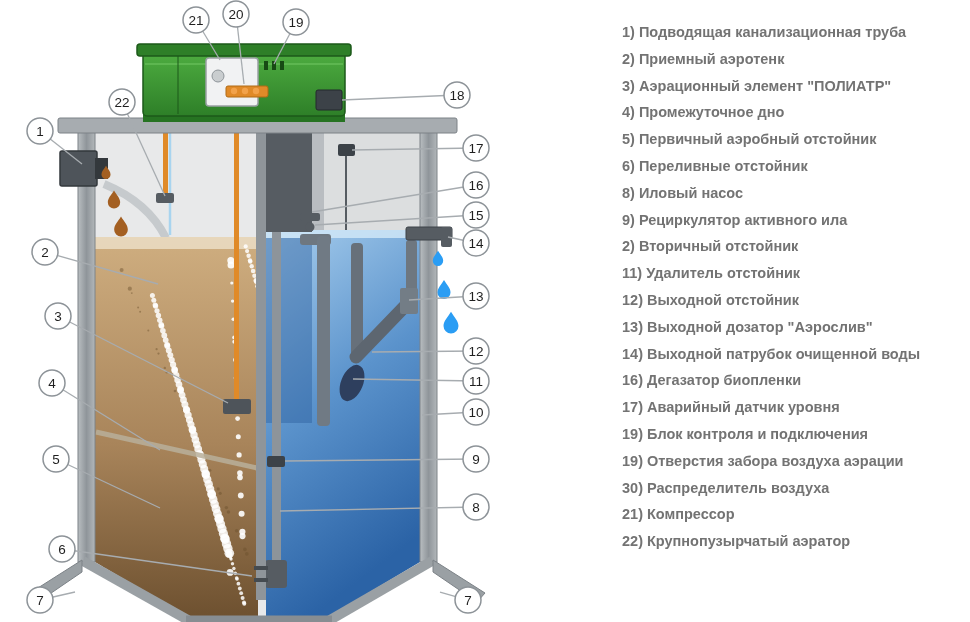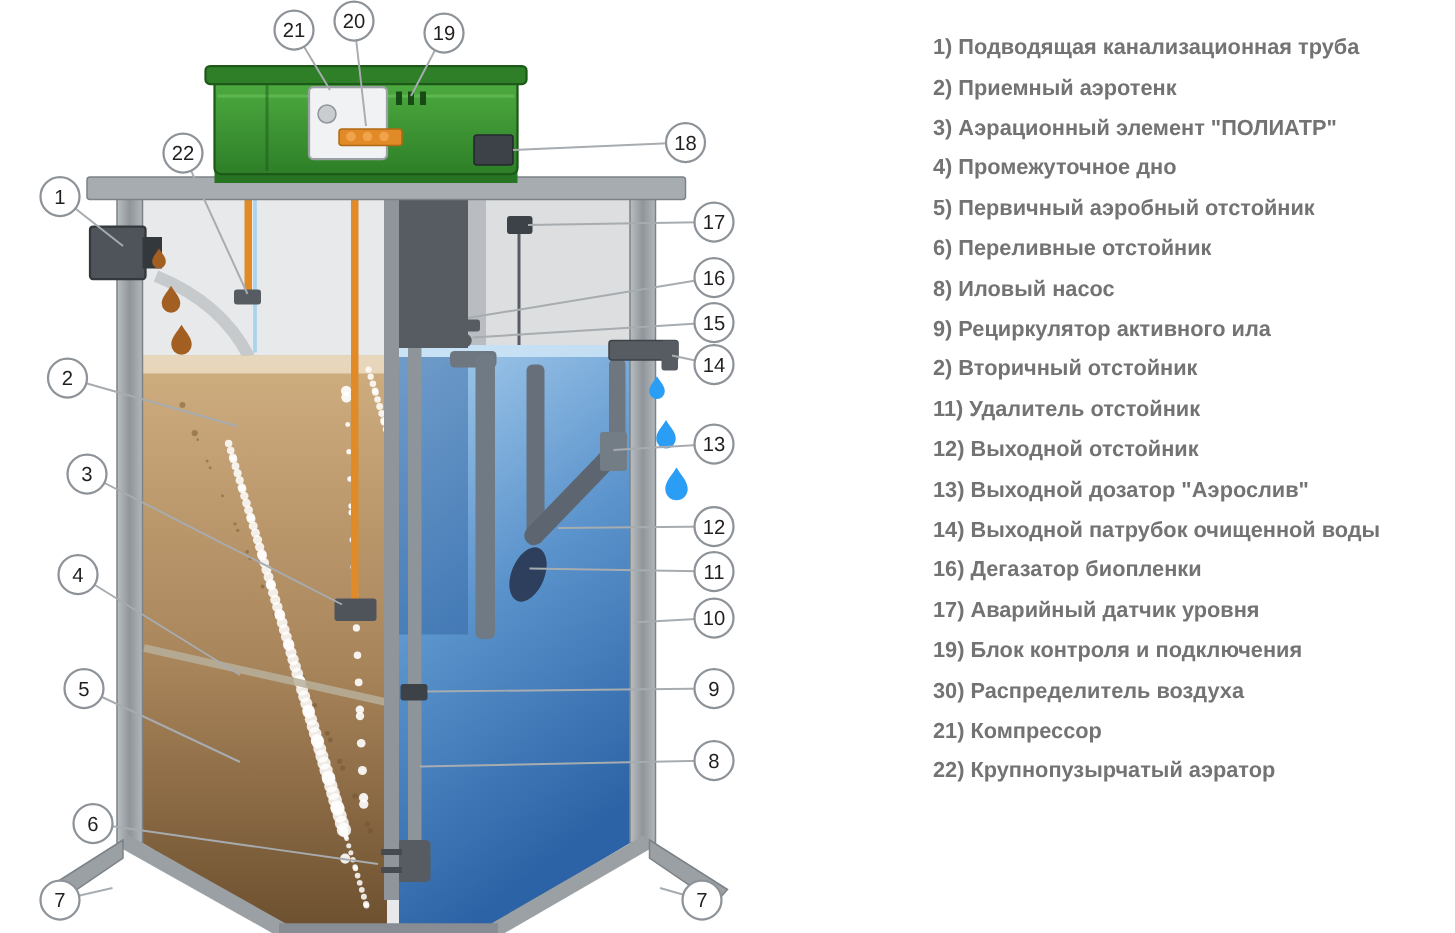--- a/index.html
+++ b/index.html
@@ -414,19 +414,20 @@
         <div class="legend-item"><span class="num">8)</span><span>Иловый насос</span></div>
         <div class="legend-item"><span class="num">9)</span><span>Рециркулятор активного ила</span></div>
         <div class="legend-item"><span class="num">2)</span><span>Вторичный отстойник</span></div>
         <div class="legend-item"><span class="num">11)</span><span>Удалитель отстойник</span></div>
         <div class="legend-item"><span class="num">12)</span><span>Выходной отстойник</span></div>
         <div class="legend-item"><span class="num">13)</span><span>Выходной дозатор  "Аэрослив"</span></div>
         <div class="legend-item"><span class="num">14)</span><span>Выходной патрубок очищенной воды</span></div>
         <div class="legend-item"><span class="num">16)</span><span>Дегазатор биопленки</span></div>
         <div class="legend-item"><span class="num">17)</span><span>Аварийный датчик уровня</span></div>
         <div class="legend-item"><span class="num">19)</span><span>Блок контроля и подключения</span></div>
+        <div class="legend-item"><span class="num">19)</span><span>Отверстия забора воздуха аэрации</span></div>
         <div class="legend-item"><span class="num">30)</span><span>Распределитель воздуха</span></div>
         <div class="legend-item"><span class="num">21)</span><span>Компрессор</span></div>
         <div class="legend-item"><span class="num">22)</span><span>Крупнопузырчатый аэратор</span></div>
       </div>
   </div>
 
 </div>
 
 </body></html>

